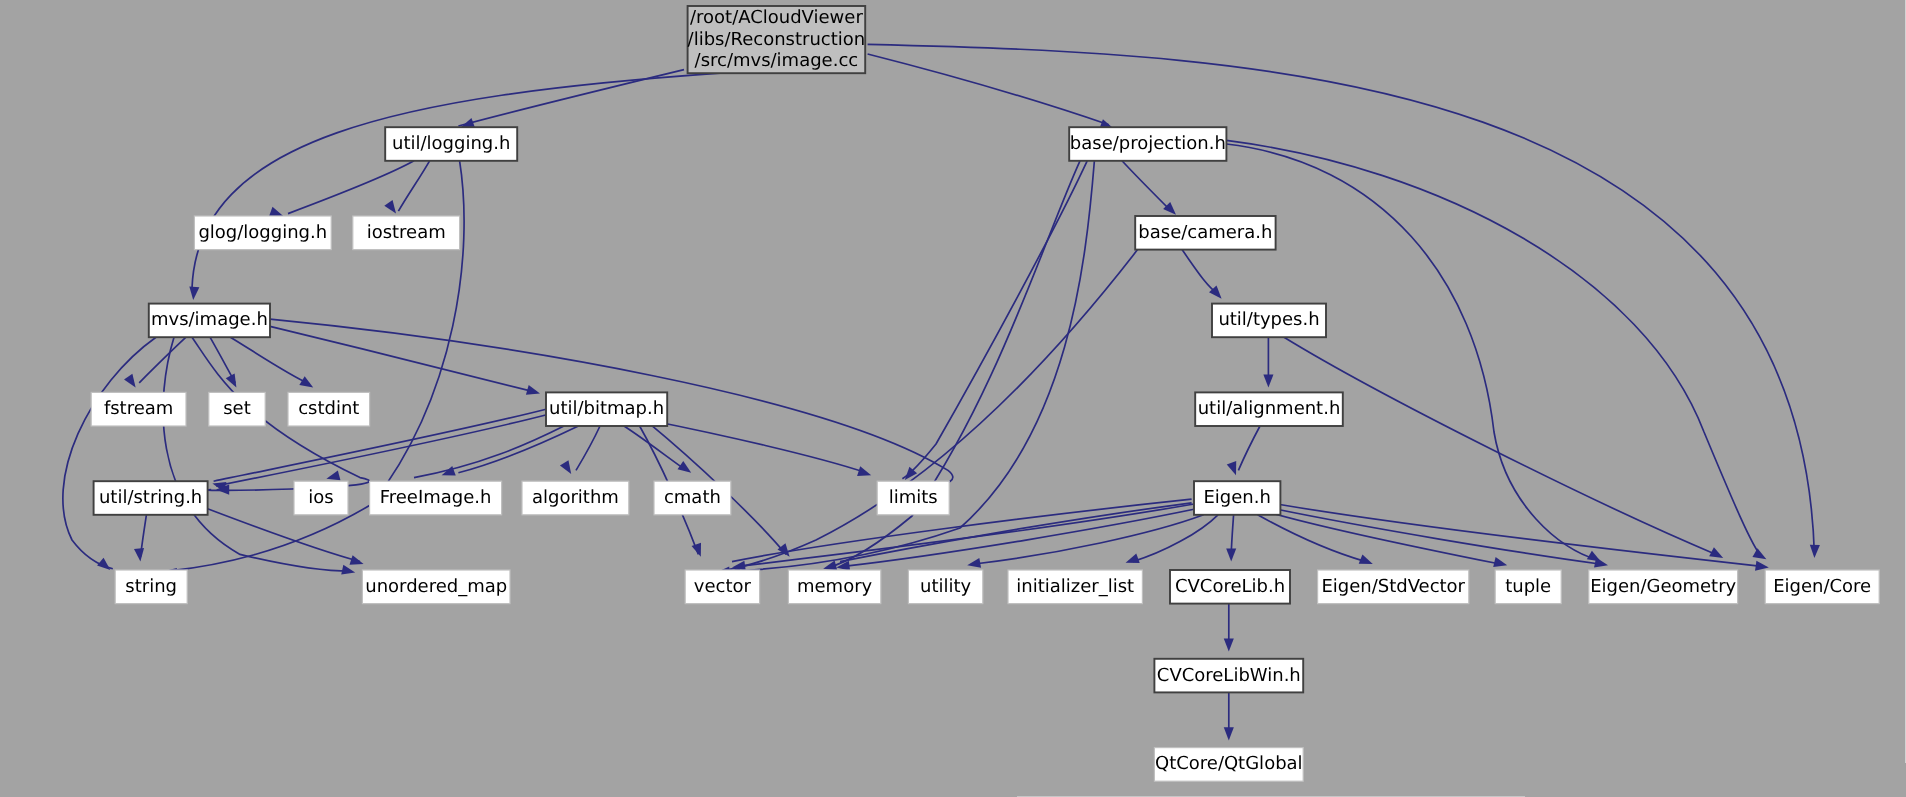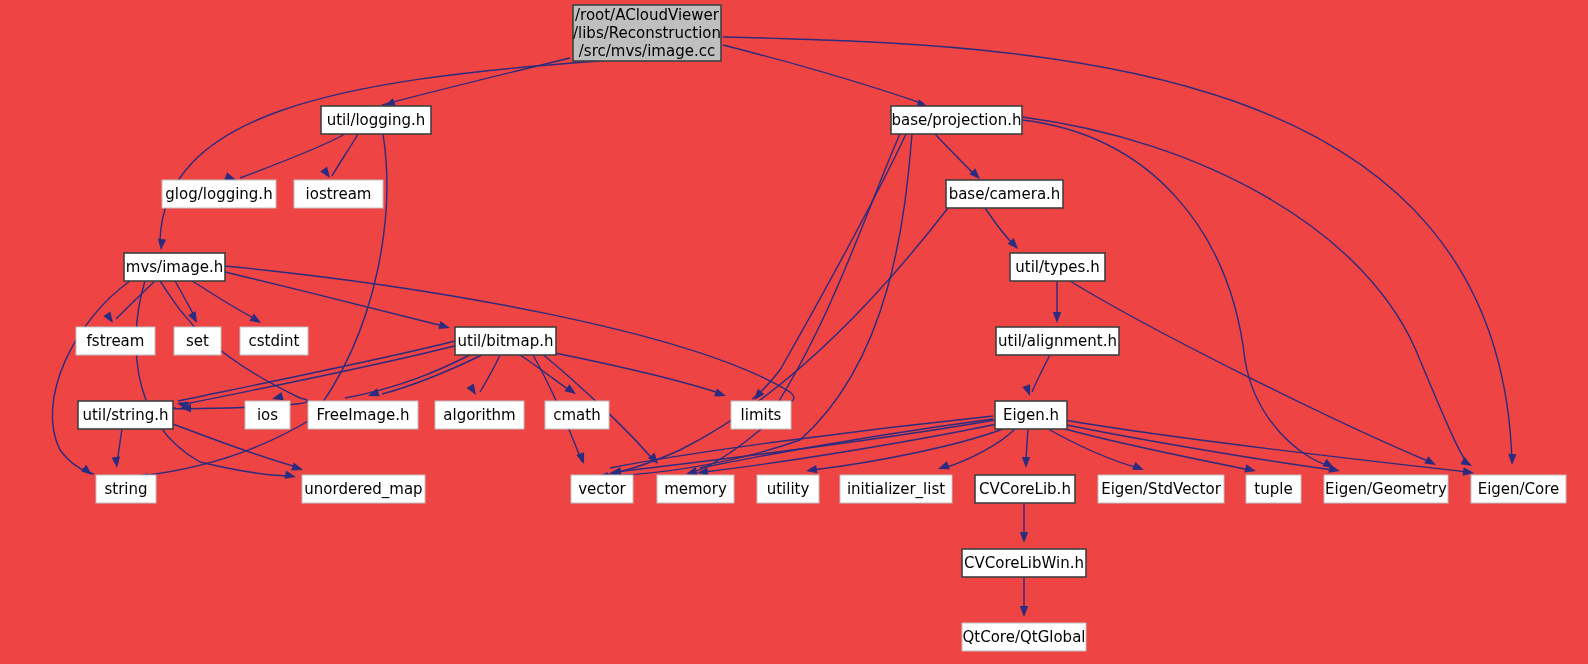--- a/index.html
+++ b/index.html
@@ -4,21 +4,21 @@
 <style>
   html, body {
     margin: 0;
     padding: 0;
     background: #ffffff;
   }
   #graph-root {
     position: relative;
     width: 1588px;
     height: 664px;
-    background: #ef4444;
+    background: #a3a3a3;
     font-family: "DejaVu Sans", "Liberation Sans", sans-serif;
     overflow: hidden;
   }
   svg#dep-graph {
     display: block;
     width: 1588px;
     height: 664px;
   }
   .node-box {
     fill: #ffffff;

